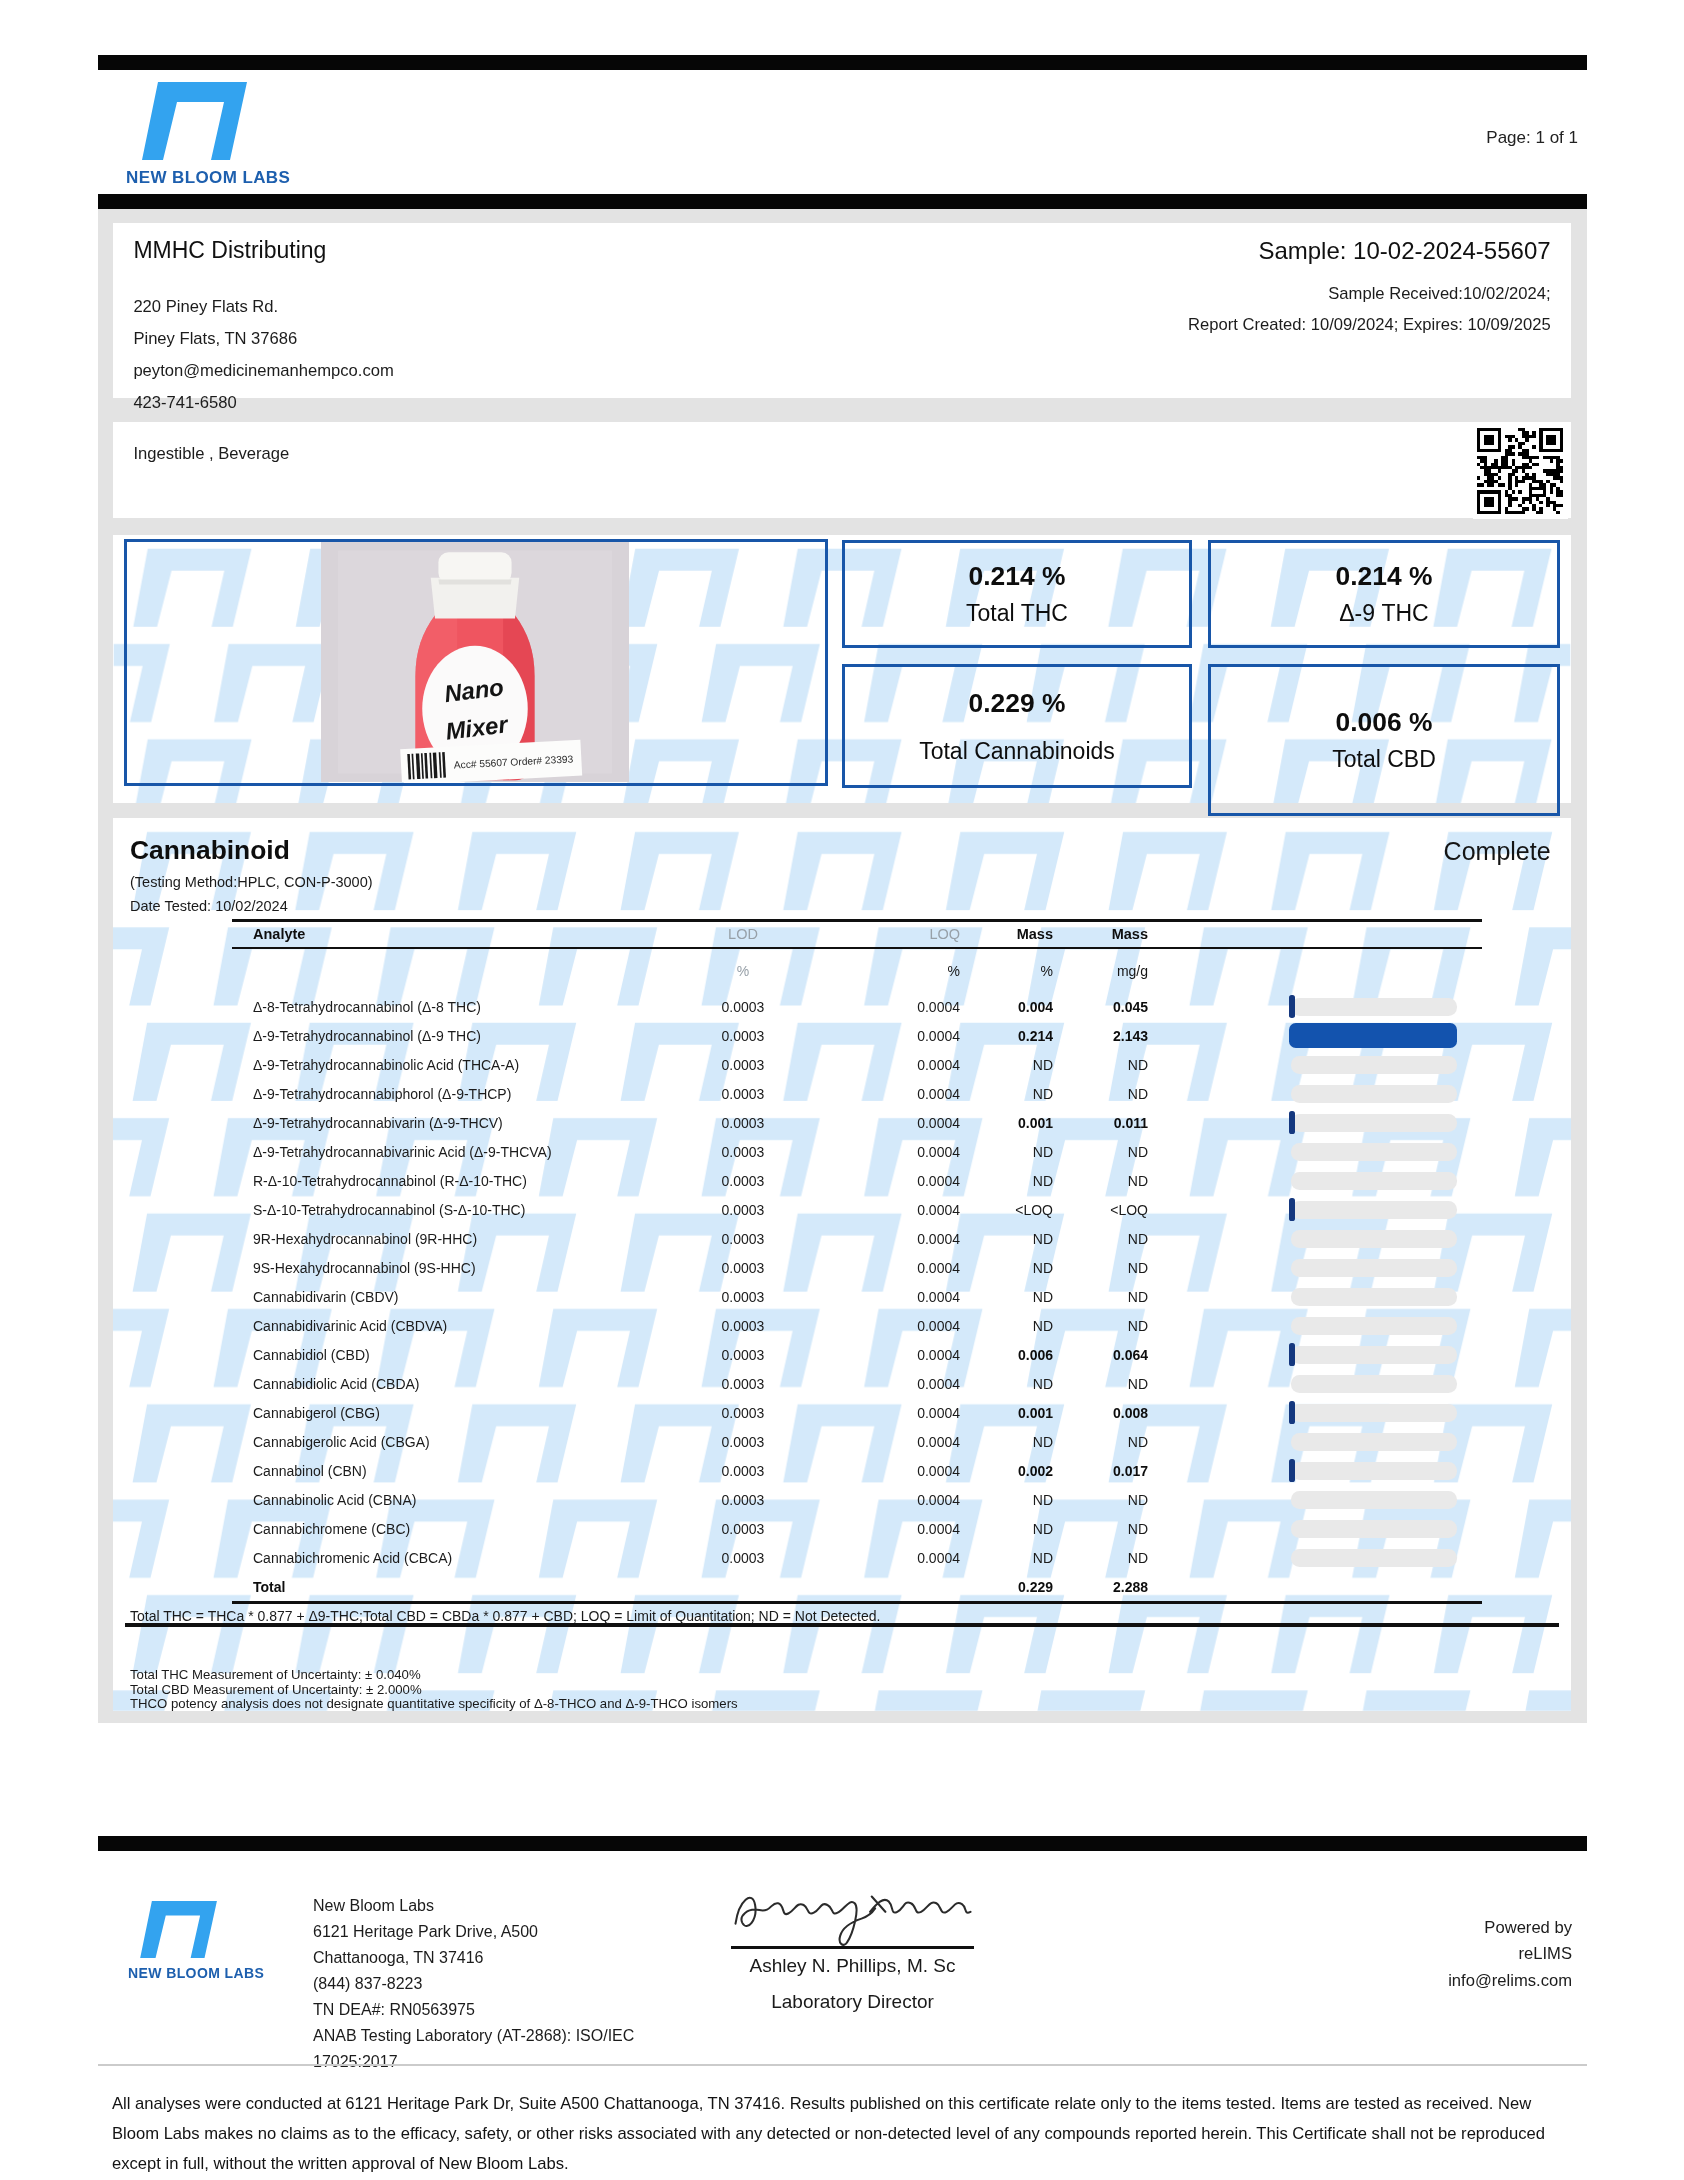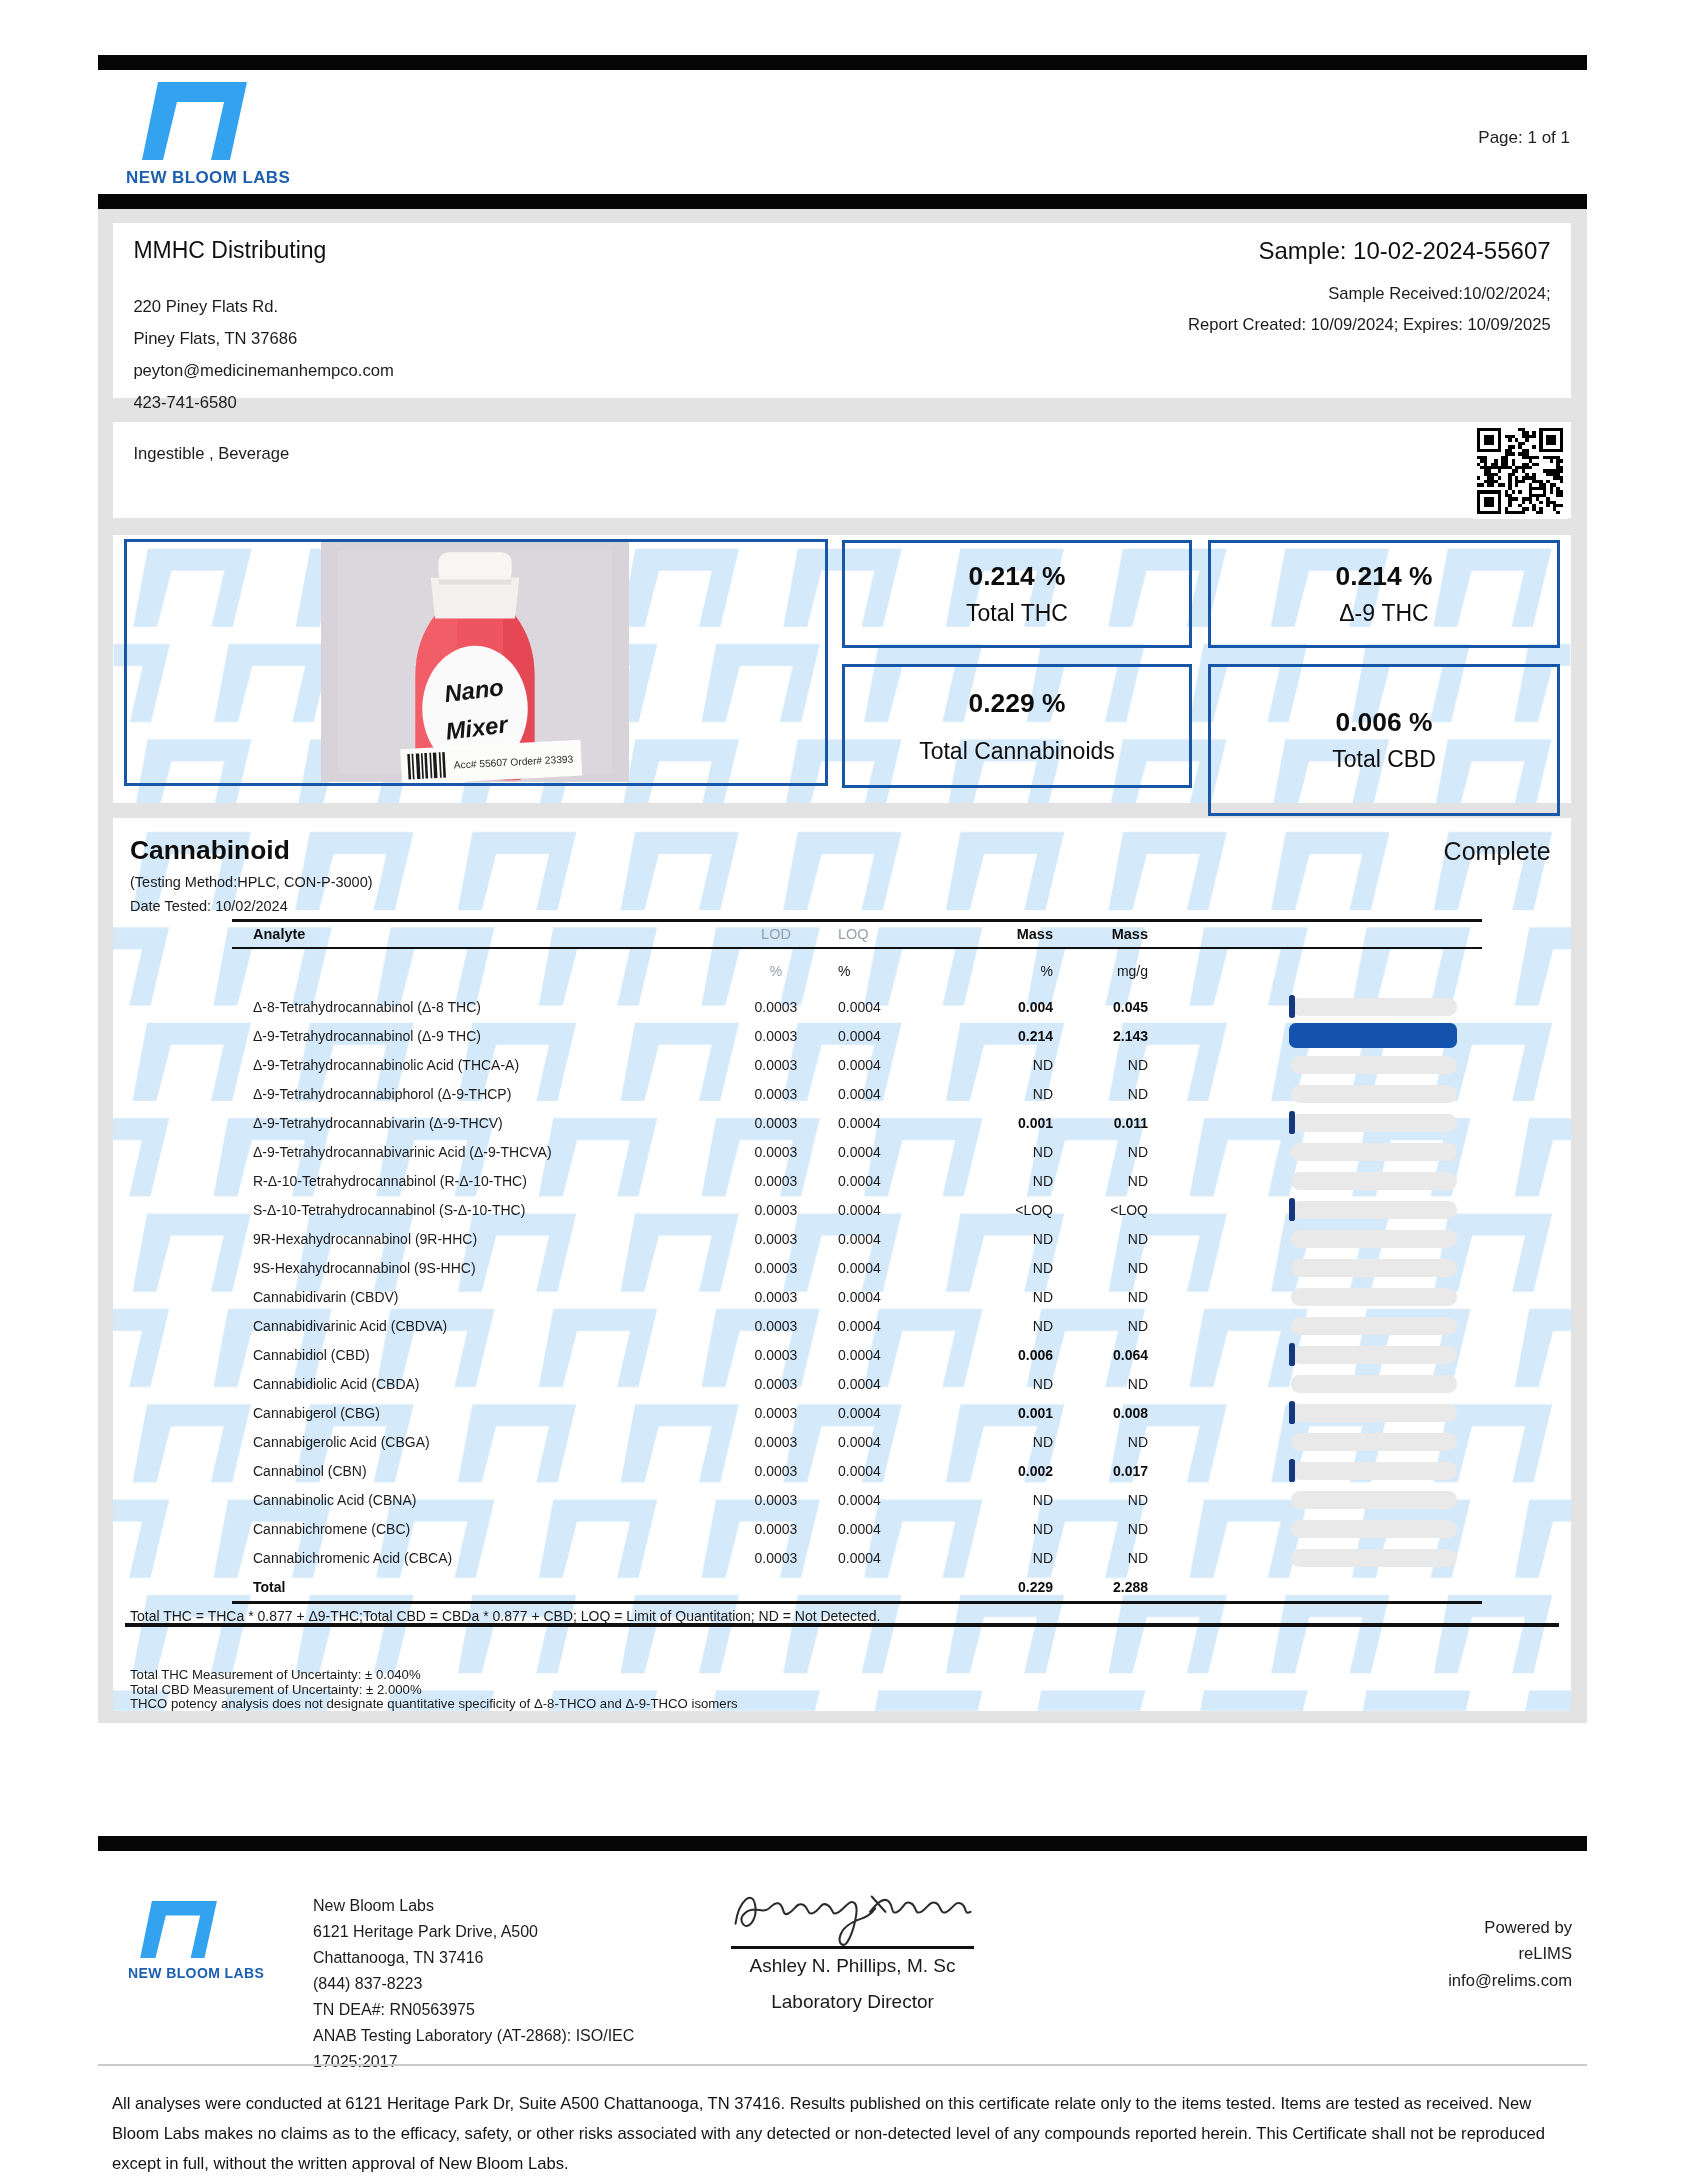--- a/index.html
+++ b/index.html
@@ -11,21 +11,21 @@
   .bb1 { top:55px; } .bb2 { top:194px; } .bb3 { top:1836px; }
 
   .backdrop { position:absolute; left:98px; top:209px; width:1489px; height:1514px; background:#e3e3e3; }
 
   
   .logo-main { position:absolute; left:126px; top:82px; width:170px; }
   .logo-main svg.glyph { display:block; width:112px; height:78px; margin-left:8.5px; }
   .logo-text { margin-top:7.7px; font-size:17px; font-weight:700; letter-spacing:0.4px; color:#1d5fae; }
   .doc-title { position:absolute; left:0; top:99px; width:100%; text-align:center;
                font-size:40px; font-weight:400; letter-spacing:0.4px; color:#151515; }
-  .page-label { position:absolute; right:115px; top:128px; font-size:17px; color:#222; }
+  .page-label { position:absolute; right:107px; top:128px; font-size:17px; color:#222; }
 
   .card { position:absolute; background:#fff; }
   .company-card { left:113px; top:223px; width:1458px; height:175px; padding:13.6px 20.4px; }
   .client-name { font-size:23px; color:#111; }
   .client-lines { margin-top:27px; font-size:16.6px; line-height:32px; color:#1c1c1c; }
   .sample-block { position:absolute; top:13.6px; right:20.4px; text-align:right; }
   .sample-id { font-size:24px; color:#111; }
   .sample-lines { margin-top:13.6px; font-size:16.6px; line-height:31px; color:#1c1c1c; }
 
   .product-card { left:113px; top:422px; width:1458px; height:96px; padding:10.2px 20.4px; }
@@ -53,21 +53,21 @@
   .sec-method { position:absolute; left:17px; top:56px; font-size:14.5px; color:#1a1a1a; }
   .sec-date   { position:absolute; left:17px; top:80px; font-size:14.5px; color:#1a1a1a; }
 
   .tbl { position:absolute; left:119px; top:101px; width:1250px; }
   .tline { height:2.6px; background:#101010; }
   .thead { display:flex; align-items:center; height:25px; font-size:14.5px; }
   .tunits { display:flex; align-items:center; height:43px; font-size:14px; }
   .trow { display:flex; align-items:center; height:29px; font-size:14px; color:#1b1b1b; }
   .c-name { flex:1; padding-left:21px; }
   .c-lod { width:124px; text-align:center; }
-  .c-loq { width:122px; text-align:left; }
+  .c-loq { width:122px; text-align:right;margin-left:33px; }
   .c-mass { width:93px; text-align:right; }
   .c-mgg { width:95px; text-align:right; }
   .c-bar { width:334px; display:flex; }
   .h-bold { font-weight:700; color:#0e0e0e; }
   .h-gray { color:#97a0a8; }
   .u-gray { color:#97a0a8; }
   .bold-val { font-weight:700; color:#0d0d0d; }
   .track { position:relative; width:166px; height:18px; margin-left:143px; background:#e9e9e9; border-radius:8.5px; }
   .tick { position:absolute; left:-1.7px; top:-2.6px; width:6px; height:23px; border-radius:2.6px; background:#15387f; }
   .fill { position:absolute; left:-1.7px; top:-3.4px; width:168px; height:25px; border-radius:6.8px; background:#1353ae; }

